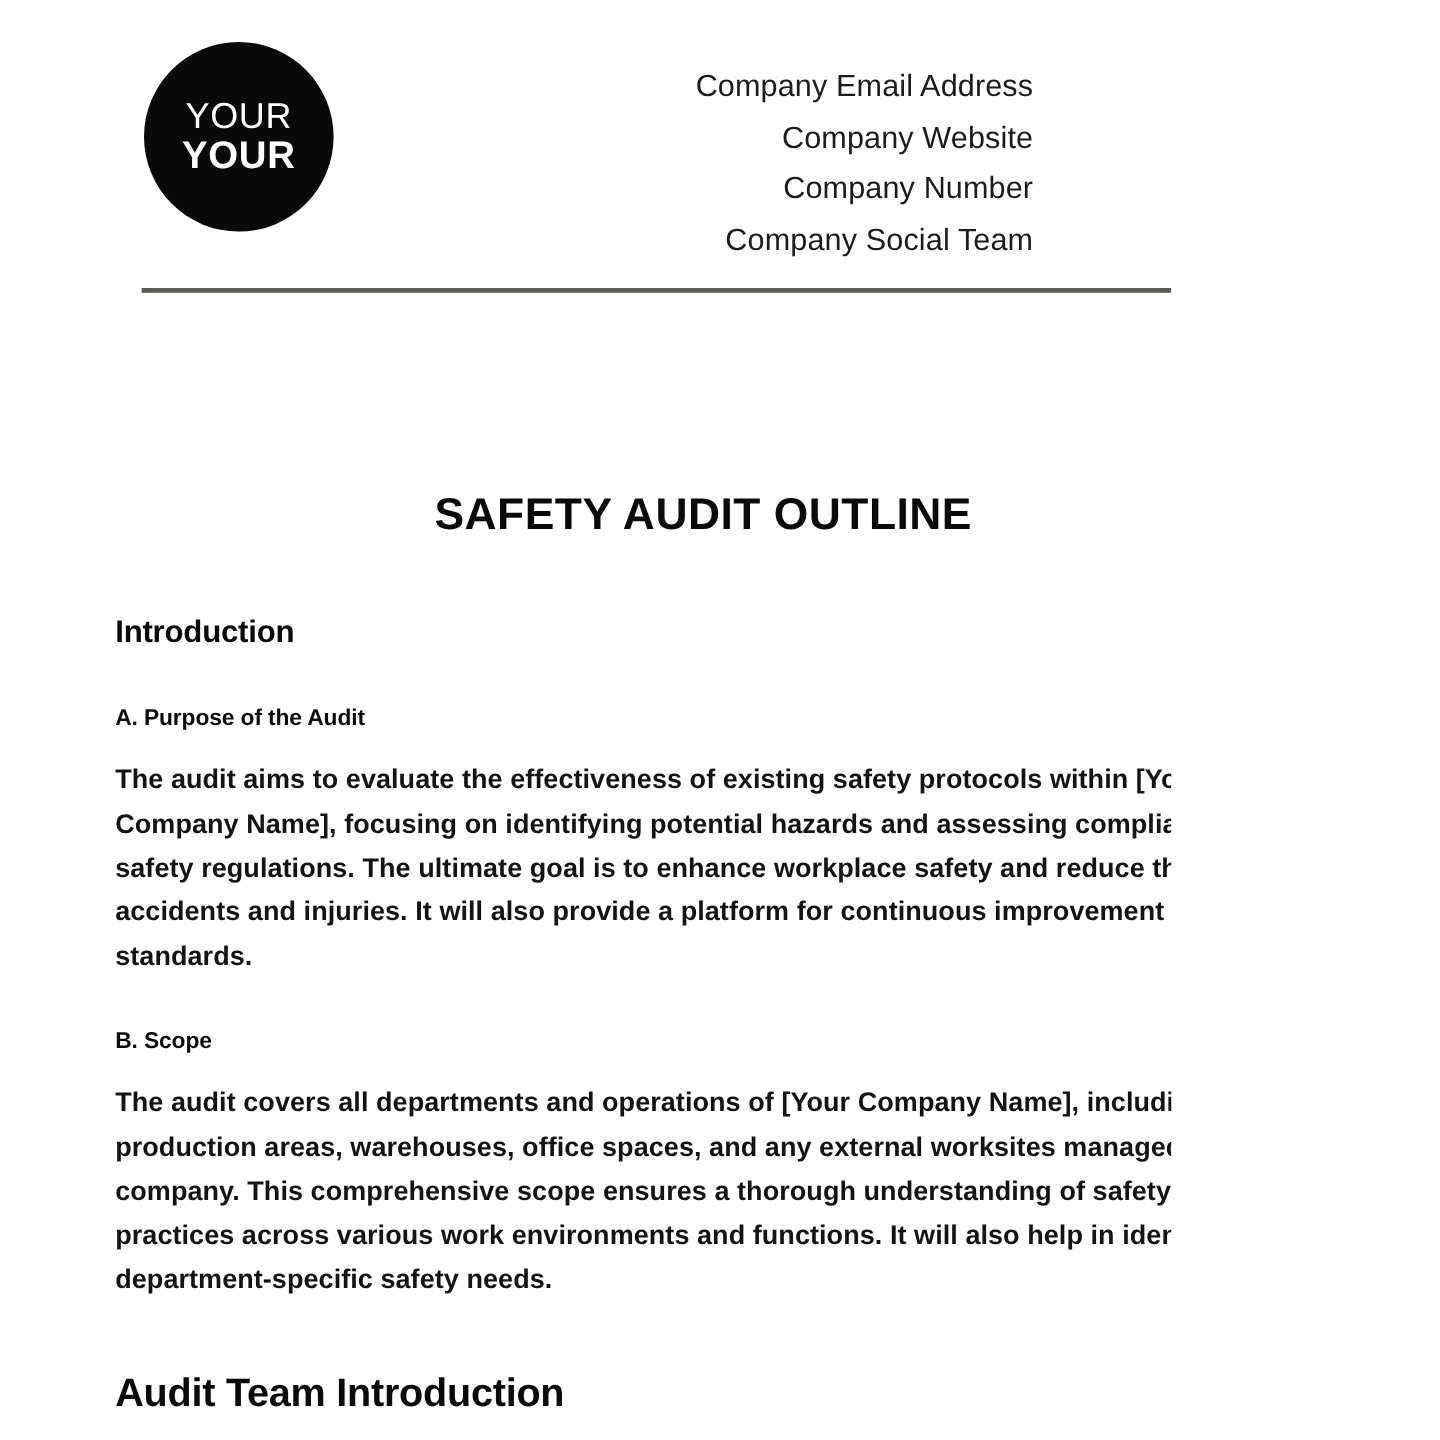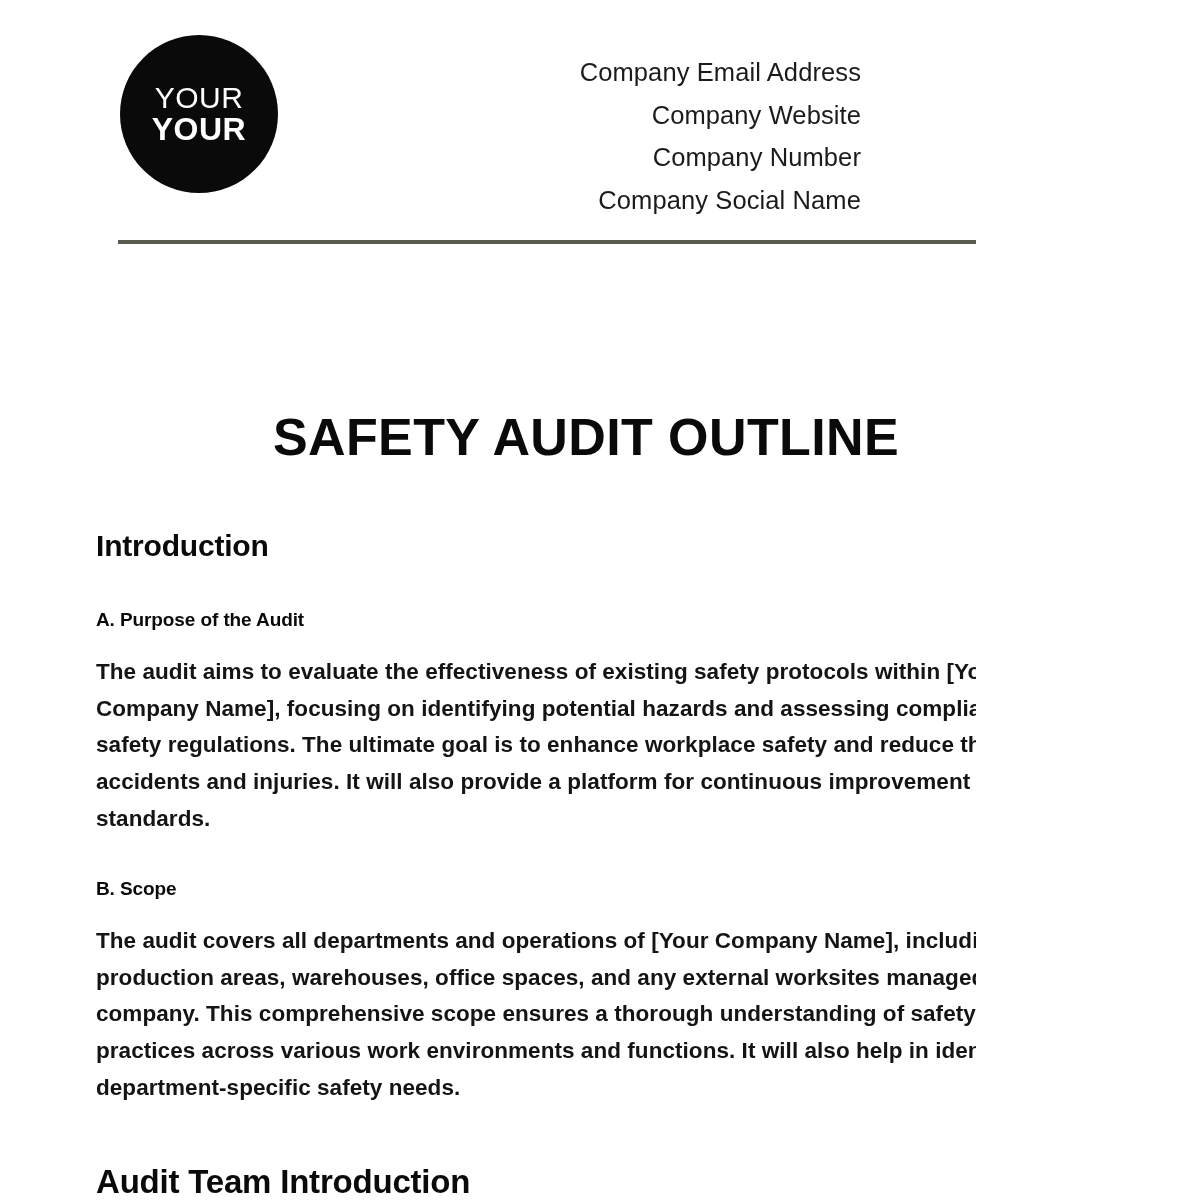--- a/index.html
+++ b/index.html
@@ -87,30 +87,30 @@
   
   .doc-body {
     position: absolute;
     left: 96px;
     width: 980px;
     top: 408px;
   }
 
   .doc-title {
     text-align: center;
-    font-size: 52px;
+    font-size: 37px;
     font-weight: 700;
     letter-spacing: 0.4px;
     color: #0a0a0a;
     margin: 0 0 62px 0;
     line-height: 1.12;
   }
 
   .section-heading {
-    font-size: 30px;
+    font-size: 26px;
     font-weight: 700;
     color: #0a0a0a;
     margin: 16px 0 44px 0;
     line-height: 1.2;
     letter-spacing: -0.2px;
   }
 
   .sub-heading {
     font-size: 19px;
     font-weight: 700;
@@ -147,21 +147,21 @@
 
     <div class="logo-badge">
       <span class="logo-line-1">YOUR</span>
       <span class="logo-line-2">YOUR</span>
     </div>
 
     <div class="contact-block">
       <div class="contact-line">Company Email Address</div>
       <div class="contact-line">Company Website</div>
       <div class="contact-line">Company Number</div>
-      <div class="contact-line">Company Social Name</div>
+      <div class="contact-line">Company Social Team</div>
     </div>
 
   </div>
 
   <div class="divider"></div>
 
   <div class="doc-body">
 
     <h1 class="doc-title">SAFETY AUDIT OUTLINE</h1>
 

